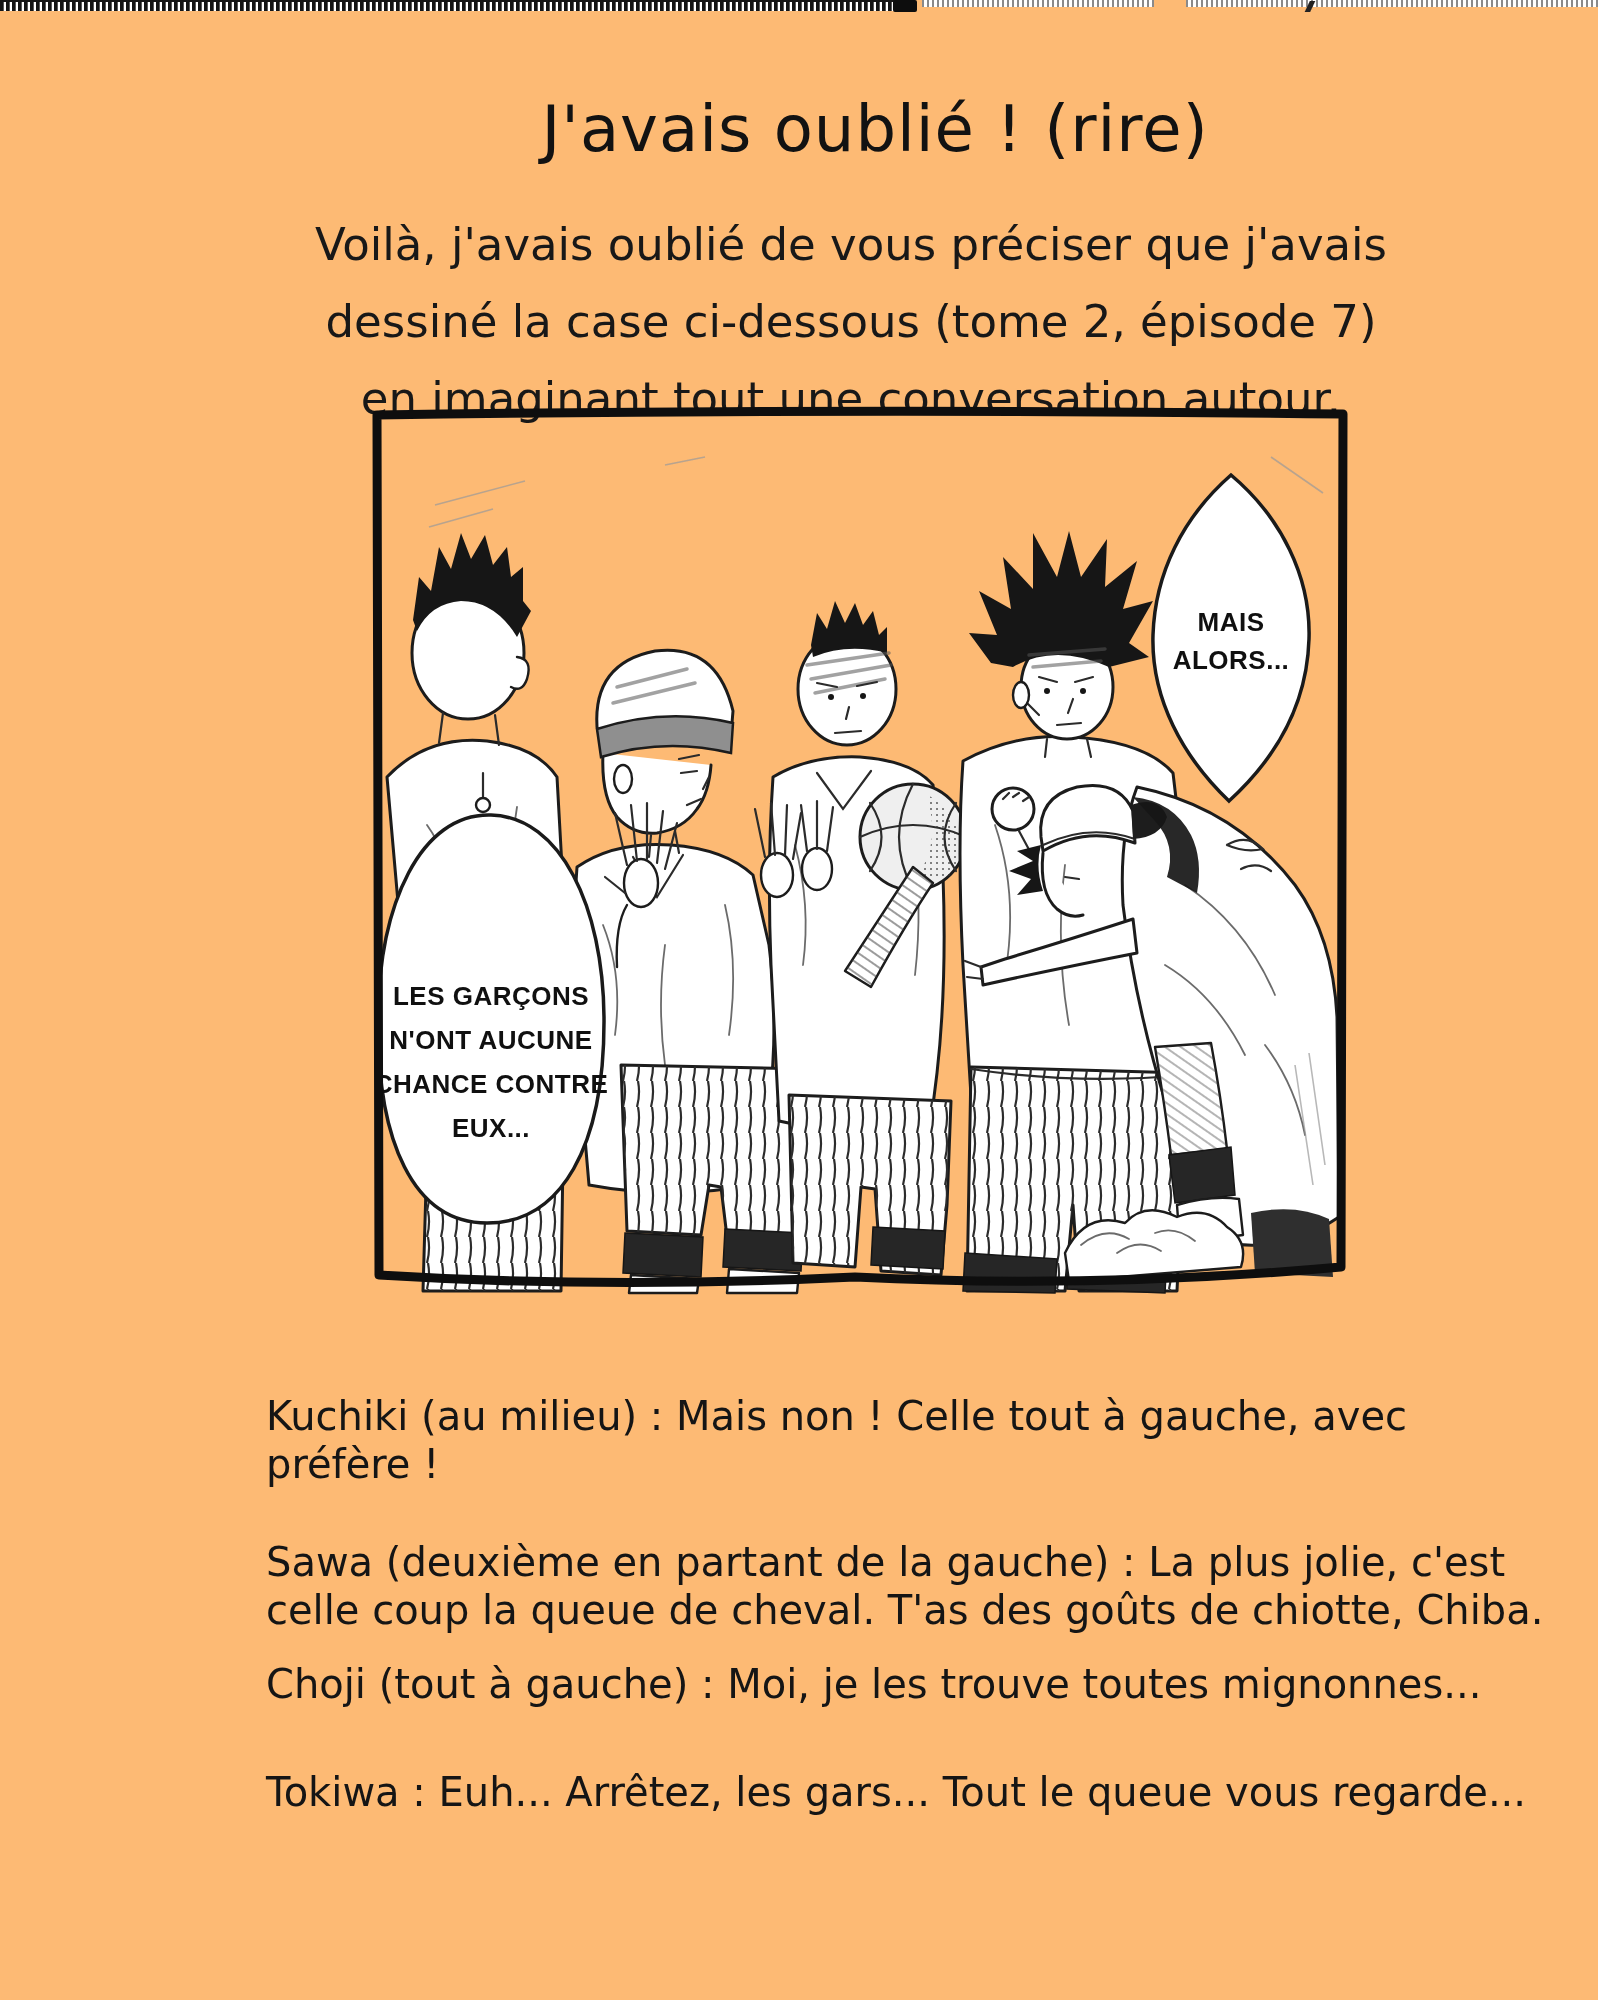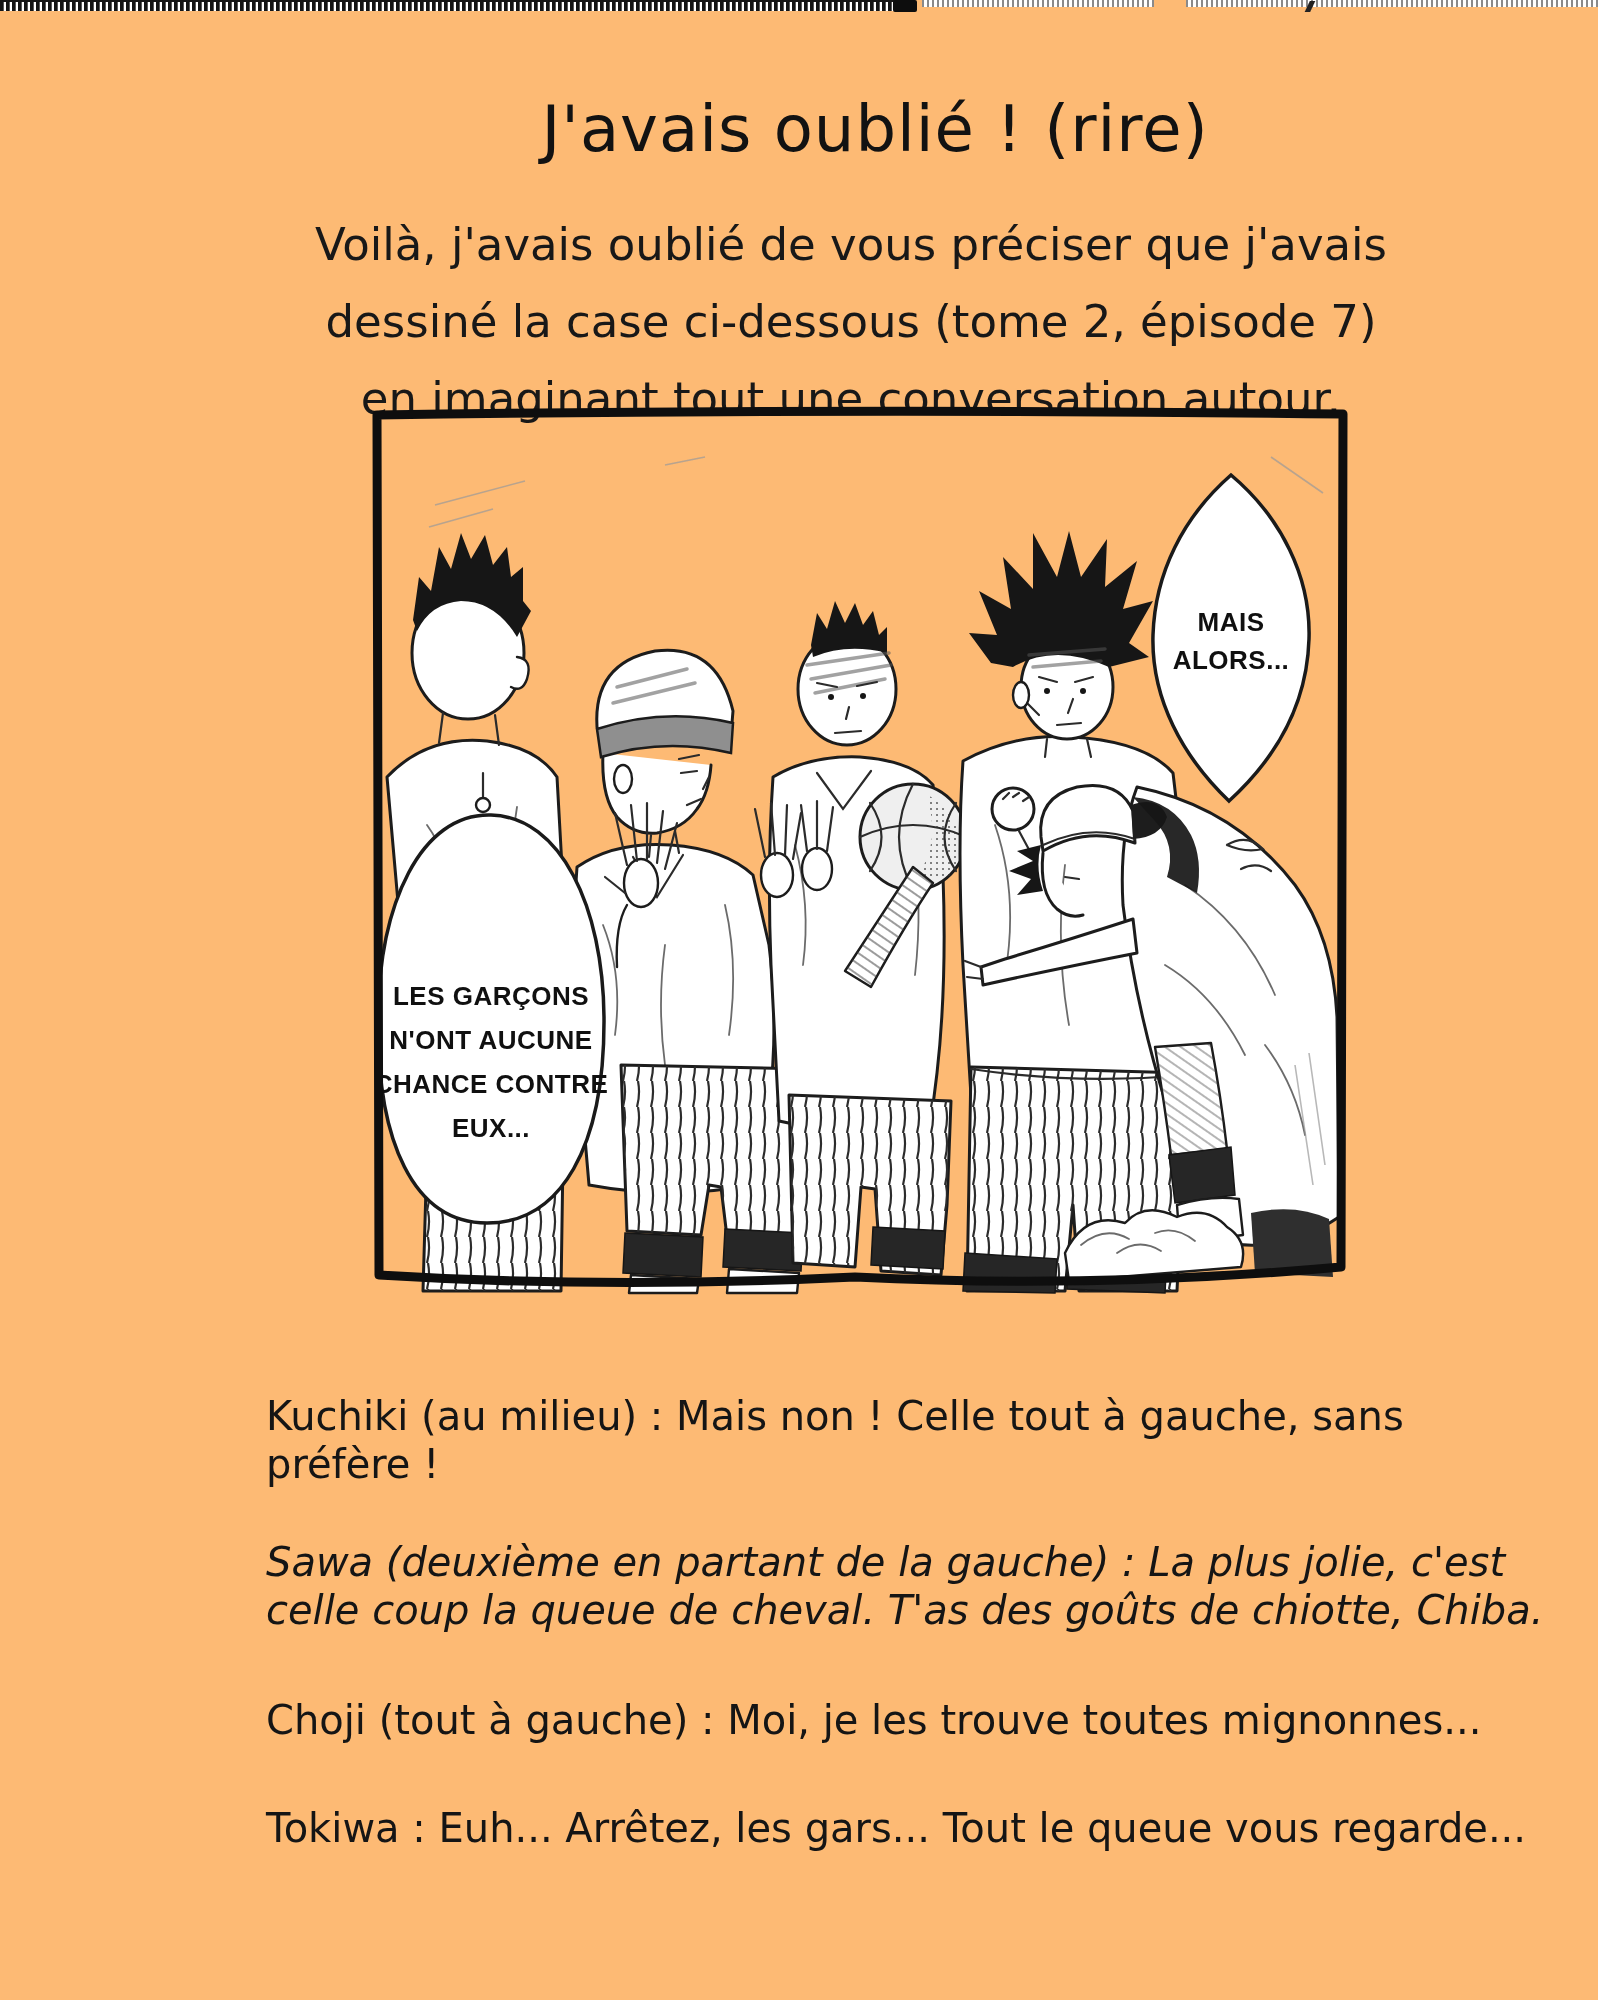--- a/index.html
+++ b/index.html
@@ -23,21 +23,21 @@
   .title-line{position:absolute;top:92px;left:0;right:0;text-align:center;
               font-size:64px;letter-spacing:1px;color:#121212;transform:translateX(76px);}
   .intro{position:absolute;top:206px;left:0;right:0;text-align:center;
          font-size:45px;line-height:77px;color:#181818;transform:translateX(52px);}
 
   .panel-wrap{position:absolute;left:365px;top:405px;width:995px;height:890px;}
 
   .dialogue{position:absolute;left:266px;top:1392px;font-size:40px;line-height:48px;
             color:#151515;white-space:nowrap;}
   .dialogue .para{margin-bottom:50px;}
-  .dialogue .para.p-sawa{margin-bottom:62px;font-style:italic;}
+  .dialogue .para.p-sawa{margin-bottom:26px;}
   .dialogue .para.p-choji{margin-bottom:60px;}
 
   
   .o{fill:#fff;stroke:#1c1c1c;stroke-width:3;stroke-linejoin:round;stroke-linecap:round;}
   .o2{fill:#fff;stroke:#1c1c1c;stroke-width:2.4;stroke-linejoin:round;stroke-linecap:round;}
   .ln{fill:none;stroke:#2b2b2b;stroke-width:2.2;stroke-linecap:round;}
   .fld{fill:none;stroke:#3a3a3a;stroke-width:1.8;stroke-linecap:round;opacity:.75;}
   .ink{fill:#161616;stroke:none;}
   .dk{fill:#262626;stroke:#161616;stroke-width:1.5;}
   .hl{stroke:#555;opacity:.55;stroke-width:3.5;fill:none;stroke-linecap:round;}
@@ -205,21 +205,21 @@
         <text class="btxt" x="866" y="226">MAIS</text>
         <text class="btxt" x="866" y="264">ALORS...</text>
       </g>
 
       <path d="M12,10 Q500,3 978,9 L976,862 Q730,884 490,872 Q240,884 14,870 Z" fill="none" stroke="#0e0e0e" stroke-width="9" stroke-linejoin="round"></path>
     </svg>
   </div>
 
   <div class="dialogue">
     <div class="para">
-      <div>Kuchiki (au milieu) : Mais non ! Celle tout à gauche, sans</div>
+      <div>Kuchiki (au milieu) : Mais non ! Celle tout à gauche, avec</div>
       <div>préfère !</div>
     </div>
     <div class="para p-sawa">
       <div>Sawa (deuxième en partant de la gauche) : La plus jolie, c'est</div>
       <div>celle coup la queue de cheval. T'as des goûts de chiotte, Chiba.</div>
     </div>
     <div class="para p-choji">
       <div>Choji (tout à gauche) : Moi, je les trouve toutes mignonnes...</div>
     </div>
     <div class="para">

